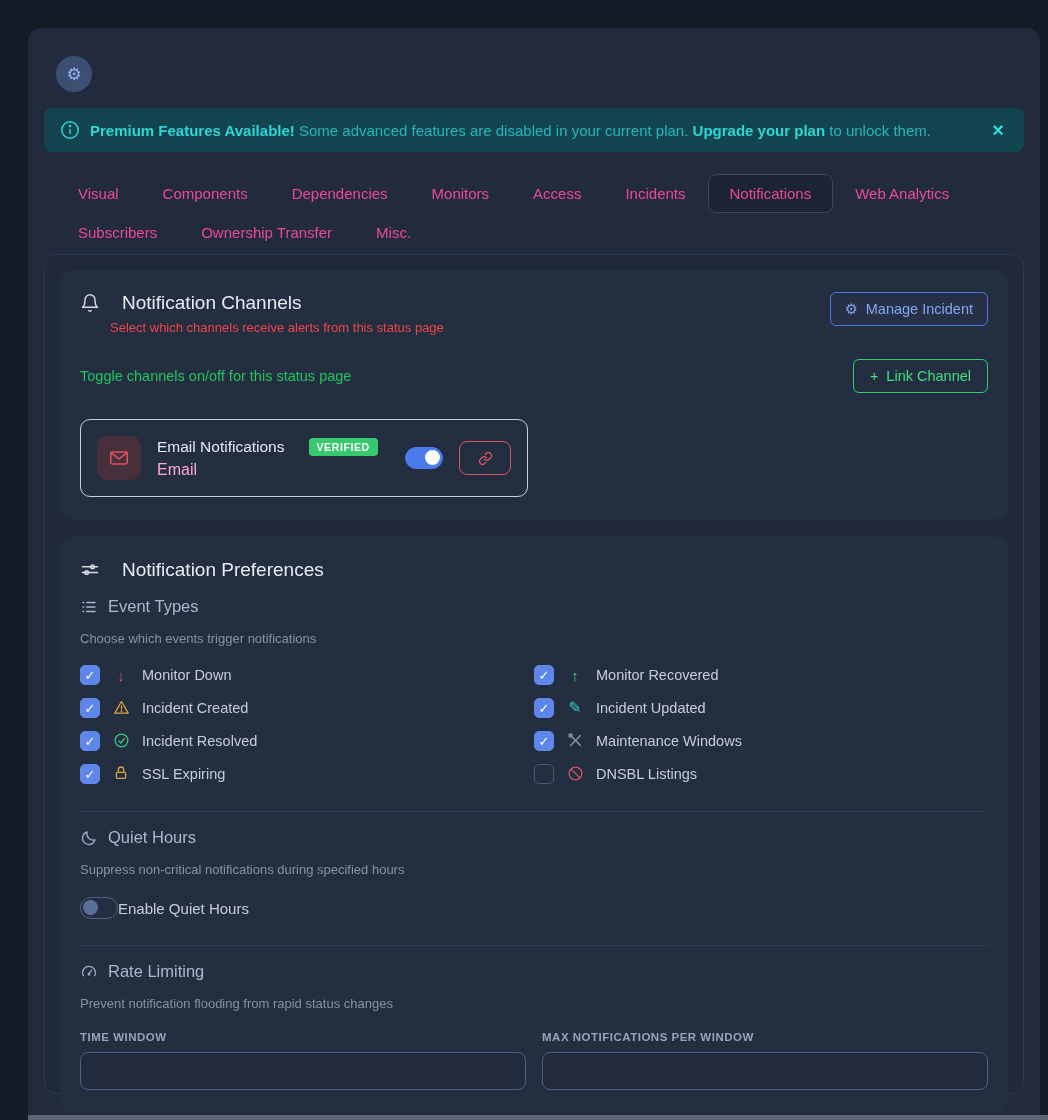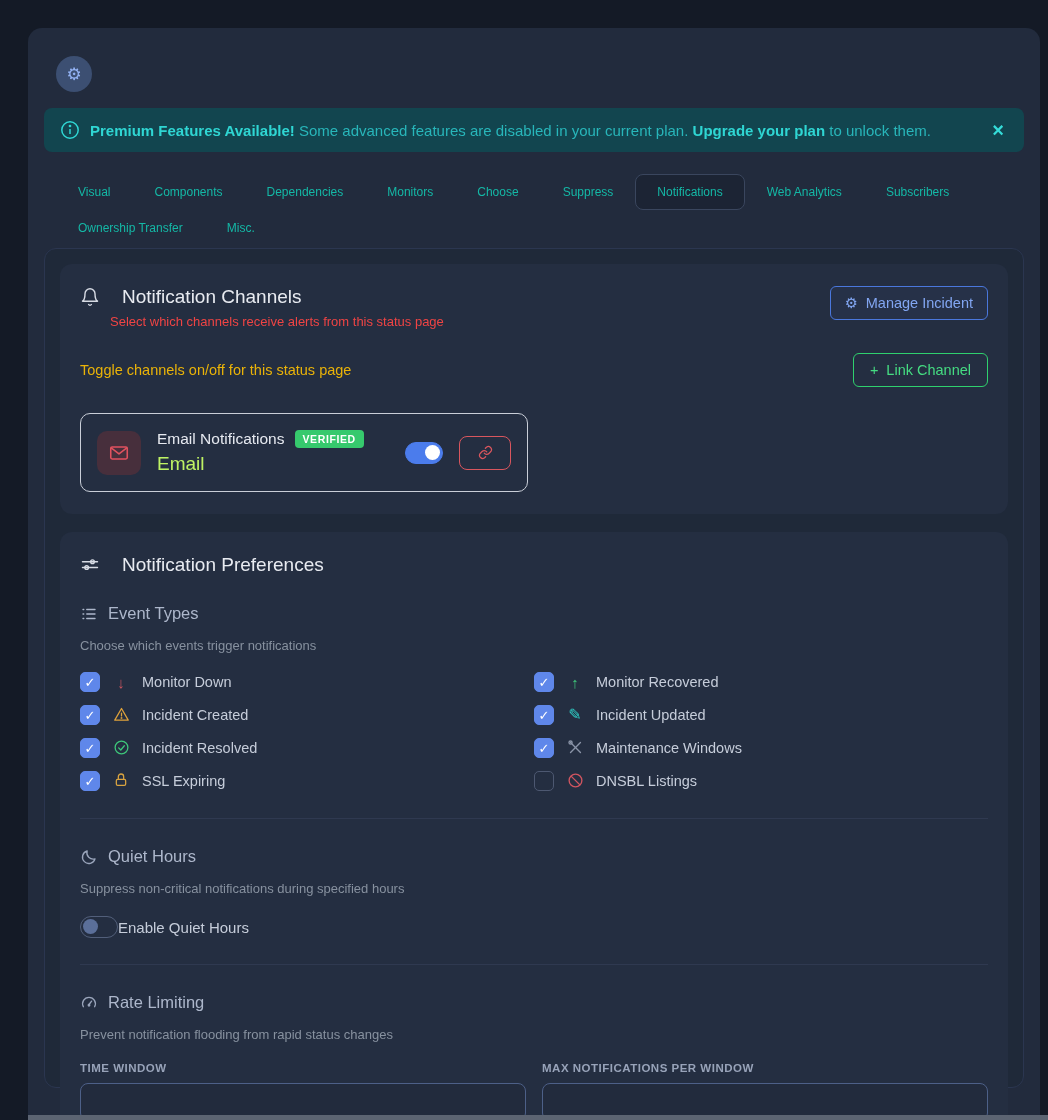--- a/index.html
+++ b/index.html
@@ -20,65 +20,65 @@
   
   .banner { margin-top:16px; height:44px; background:#12454f; border-radius:8px;
             display:flex; align-items:center; padding:11px 16px; gap:10px; }
   .banner-text { font-size:15px; color:#28b6ba; flex:1; white-space:nowrap; }
   .banner-text b { color:#2fd6d3; }
   .banner-text .upgrade { color:#2fd6d3; font-weight:bold; }
   .banner-close { color:#35dcd9; font-size:20px; font-weight:bold; cursor:pointer; line-height:1; padding:0 4px; }
 
   
   .tabs { display:flex; flex-wrap:wrap; margin-top:22px; padding-left:12px; }
-  .tab { color:#14b8a6; font-size:12px; padding:10px 21px; cursor:pointer; border:1px solid transparent; }
+  .tab { color:#ec4899; font-size:15px; padding:10px 21px; cursor:pointer; border:1px solid transparent; }
   .tab.active { background:#1c2434; border:1px solid #3a465e; border-radius:8px; }
 
   
   .panel { margin-top:2px; border:1px solid #2b3650; border-radius:12px; background:#1f2939;
            padding:15px; height:840px; }
   .card { background:#242e41; border-radius:12px; padding:22px 20px; }
   .card + .card { margin-top:18px; }
 
   .sec-head { display:flex; align-items:flex-start; justify-content:space-between; }
   .sec-title-row { display:flex; align-items:center; gap:22px; color:#e8ebf1; font-size:19px; font-weight:500; }
   .sec-sub { color:#ef4444; font-size:13px; margin-top:6px; margin-left:30px; }
   .icon-svg { flex:0 0 auto; display:inline-flex; }
 
   .btn-blue { display:flex; align-items:center; gap:8px; height:34px; padding:0 14px; border-radius:6px;
               border:1px solid #4a77dc; color:#82a6f2; font-size:14.5px; background:rgba(74,119,220,.05); cursor:pointer; }
   .btn-green { display:flex; align-items:center; gap:8px; height:34px; padding:0 16px; border-radius:6px;
                border:1px solid #2fd06e; color:#45dc82; font-size:14.5px; background:transparent; cursor:pointer; }
 
   .row-between { display:flex; align-items:center; justify-content:space-between; margin-top:24px; }
-  .hint { color:#eab308; font-size:14.5px; }
+  .hint { color:#22c55e; font-size:14.5px; }
 
   
   .channel-card { margin-top:26px; width:448px; border:1px solid #c9ced8; border-radius:10px;
                   padding:16px; display:flex; align-items:center; gap:16px; }
   .channel-icon { width:44px; height:44px; border-radius:10px; background:#472f3c;
                   display:flex; align-items:center; justify-content:center; }
   .channel-info { flex:1; }
-  .channel-name-row { display:flex; align-items:center; gap:10px; }
+  .channel-name-row { display:flex; align-items:center; gap:24px; }
   .channel-name { color:#e6e9f0; font-size:15.5px; }
   .badge-verified { background:#36c96d; color:#fff; font-size:10.5px; font-weight:bold;
                     letter-spacing:.6px; padding:3px 8px; border-radius:4px; }
-  .channel-type { color:#bef264; font-size:19px; margin-top:5px; }
+  .channel-type { color:#f9a8d4; font-size:16px; margin-top:5px; }
   .link-btn { width:52px; height:34px; border:1px solid #d9565e; border-radius:8px; background:transparent;
               display:flex; align-items:center; justify-content:center; cursor:pointer; }
 
   
   .toggle { position:relative; width:38px; height:22px; border-radius:11px; cursor:pointer;
             border:1.5px solid #525f7a; background:transparent; flex:0 0 auto; }
   .toggle .knob { position:absolute; top:2px; left:2px; width:15px; height:15px; border-radius:50%; background:#5b6f99; }
   .toggle.on { background:#4b7cec; border-color:#4b7cec; }
   .toggle.on .knob { left:auto; right:2px; background:#ffffff; }
 
   
-  .subhead { display:flex; align-items:center; gap:10px; color:#adb7cb; font-size:16.5px; margin-top:28px; }
+  .subhead { display:flex; align-items:center; gap:10px; color:#adb7cb; font-size:16.5px; margin-top:16px; }
   .subhead-sub { color:#87919f; font-size:13px; margin-top:15px; }
   .divider { height:1px; background:#2f3950; margin:26px 0 0 0; }
 
   .events-grid { display:grid; grid-template-columns:1fr 1fr; row-gap:11px; margin-top:18px; }
   .event-row { display:flex; align-items:center; gap:11px; height:22px; }
   .checkbox { width:20px; height:20px; border-radius:5px; border:1.5px solid #4d5871; background:transparent;
               display:flex; align-items:center; justify-content:center; cursor:pointer; }
   .checkbox .tick { display:none; color:#fff; font-size:13px; font-weight:bold; line-height:1; }
   .checkbox.checked { background:#5f87ea; border-color:#5f87ea; }
   .checkbox.checked .tick { display:block; }
@@ -114,22 +114,22 @@
     </span>
     <span class="banner-text"><b>Premium Features Available!</b><span> Some advanced features are disabled in your current plan. </span><span class="upgrade">Upgrade your plan</span><span> to unlock them.</span></span>
     <span class="banner-close">×</span>
   </div>
 
   <div class="tabs">
     <div class="tab">Visual</div>
     <div class="tab">Components</div>
     <div class="tab">Dependencies</div>
     <div class="tab">Monitors</div>
-    <div class="tab">Choose</div>
-    <div class="tab">Suppress</div>
+    <div class="tab">Access</div>
+    <div class="tab">Incidents</div>
     <div class="tab active">Notifications</div>
     <div class="tab">Web Analytics</div>
     <div class="tab">Subscribers</div>
     <div class="tab">Ownership Transfer</div>
     <div class="tab">Misc.</div>
   </div>
 
   <div class="panel">
 
     <div class="card">

